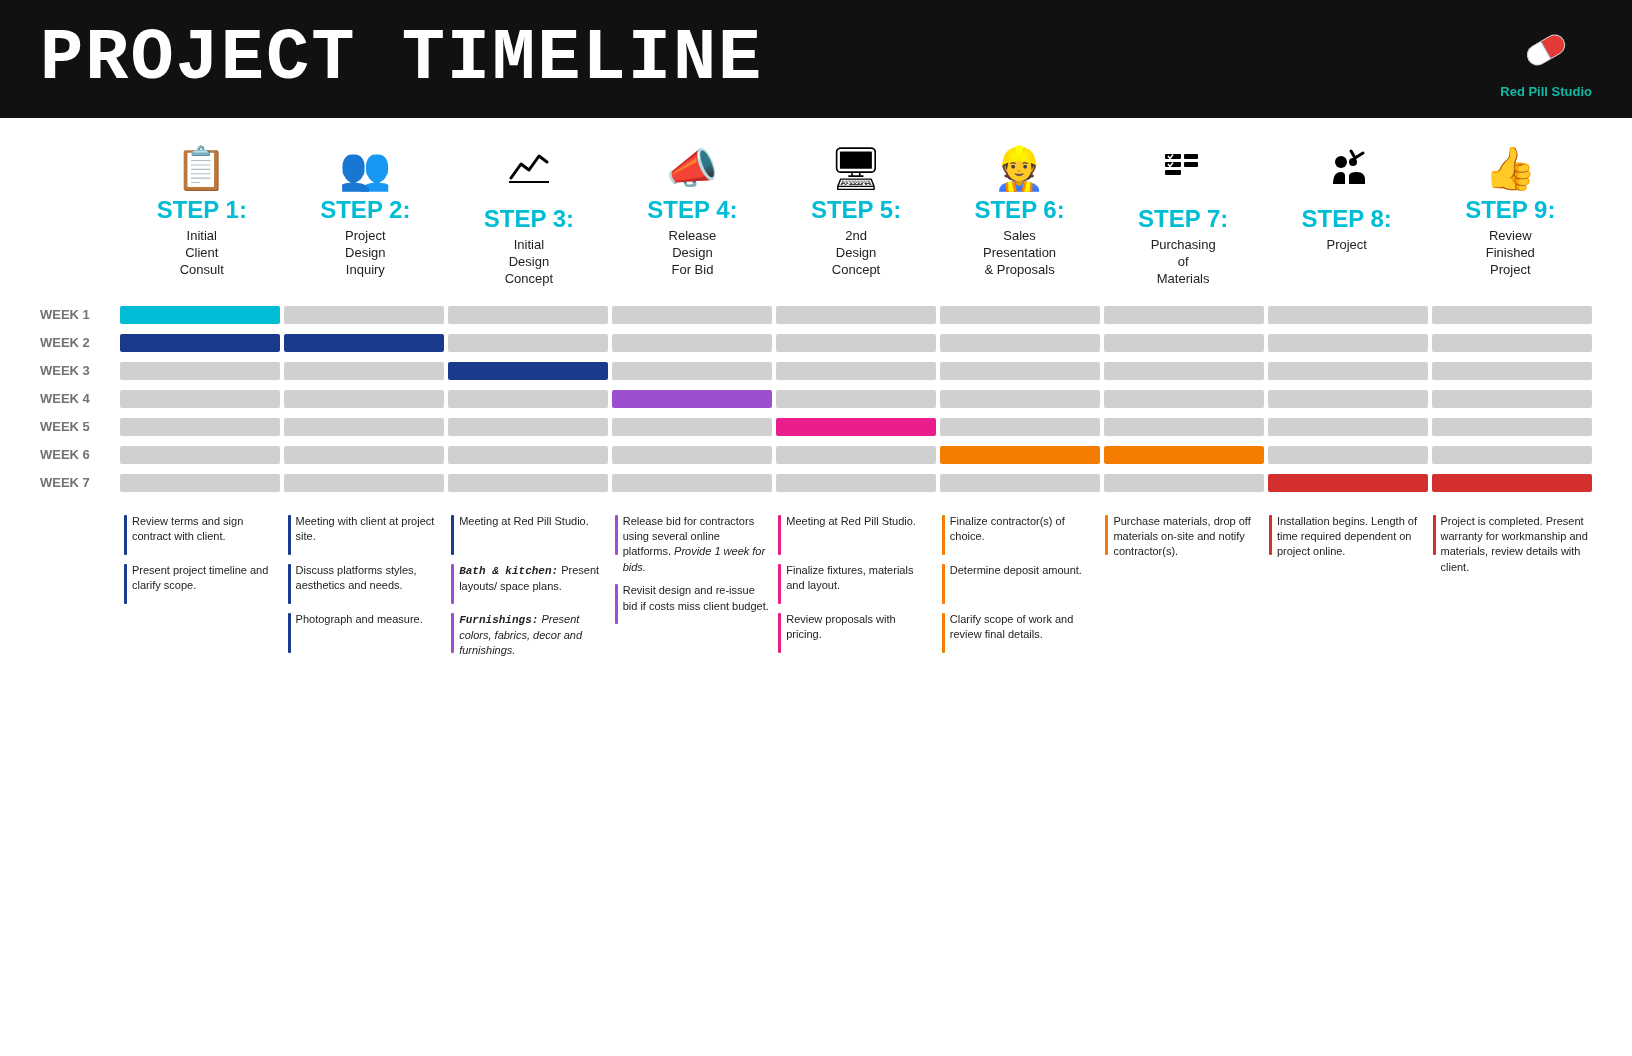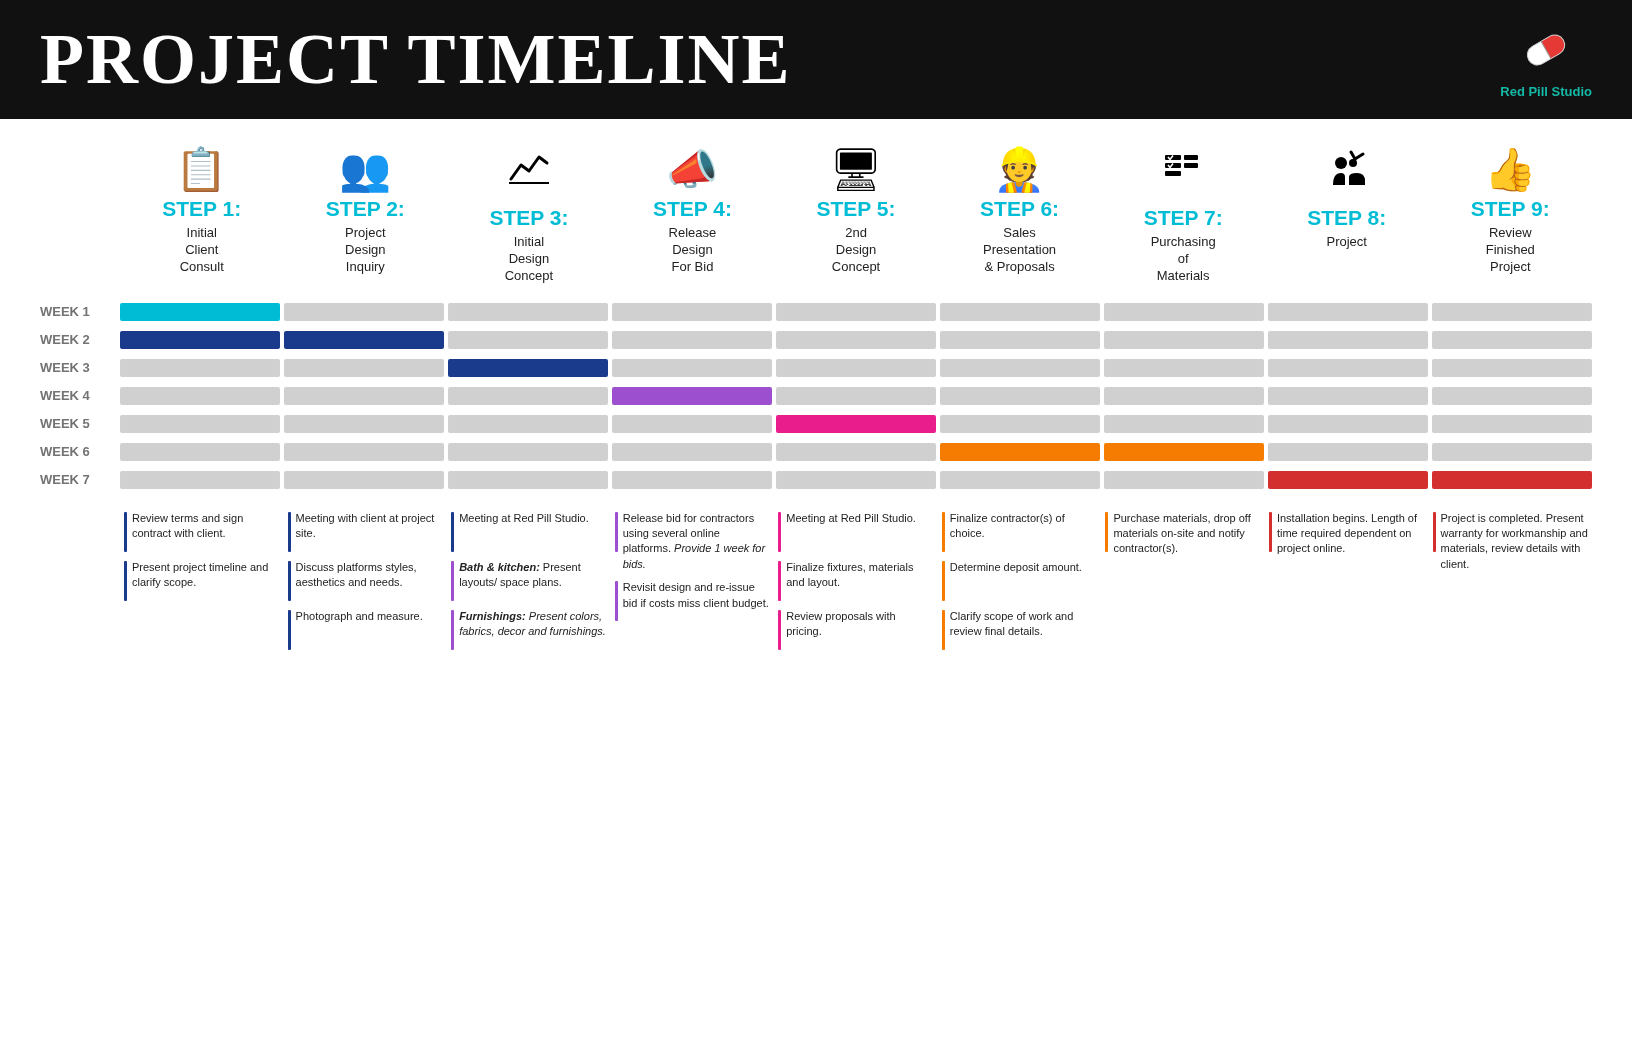--- a/index.html
+++ b/index.html
@@ -16,21 +16,21 @@
       display: flex;
       align-items: center;
       justify-content: space-between;
     }
     .header-title {
       color: #fff;
       font-size: 72px;
       font-weight: 900;
       letter-spacing: 2px;
       text-transform: uppercase;
-      font-family: Liberation Serif, serif;
+      font-family: Liberation Mono, monospace;
     }
     .logo-area {
       display: flex;
       flex-direction: column;
       align-items: center;
     }
     .logo-icon {
       width: 60px;
       height: 60px;
     }
@@ -60,21 +60,21 @@
       align-items: center;
       text-align: center;
       padding: 0 4px;
     }
     .step-icon {
       font-size: 42px;
       margin-bottom: 6px;
       line-height: 1;
     }
     .step-label {
-      font-size: 21px;
+      font-size: 24px;
       font-weight: 900;
       color: #000;
       font-family: Arial Black, Arial, sans-serif;
       text-align: right;
     }
     .step-label span.cyan { color: #00bcd4; }
     .step-desc {
       font-size: 13px;
       color: #222;
       margin-top: 4px;
@@ -154,20 +154,21 @@
     .note-text {
       font-size: 11px;
       line-height: 1.4;
       color: #222;
     }
     .note-text em {
       font-style: italic;
     }
     .note-text strong {
       font-weight: bold;
+      font-family: Liberation Mono, monospace;
     }
   </style>
 </head>
 <body>
 
 <div class="header">
   <div class="header-title">PROJECT TIMELINE</div>
   <div class="logo-area">
 
     <svg class="logo-icon" viewBox="0 0 60 60">

